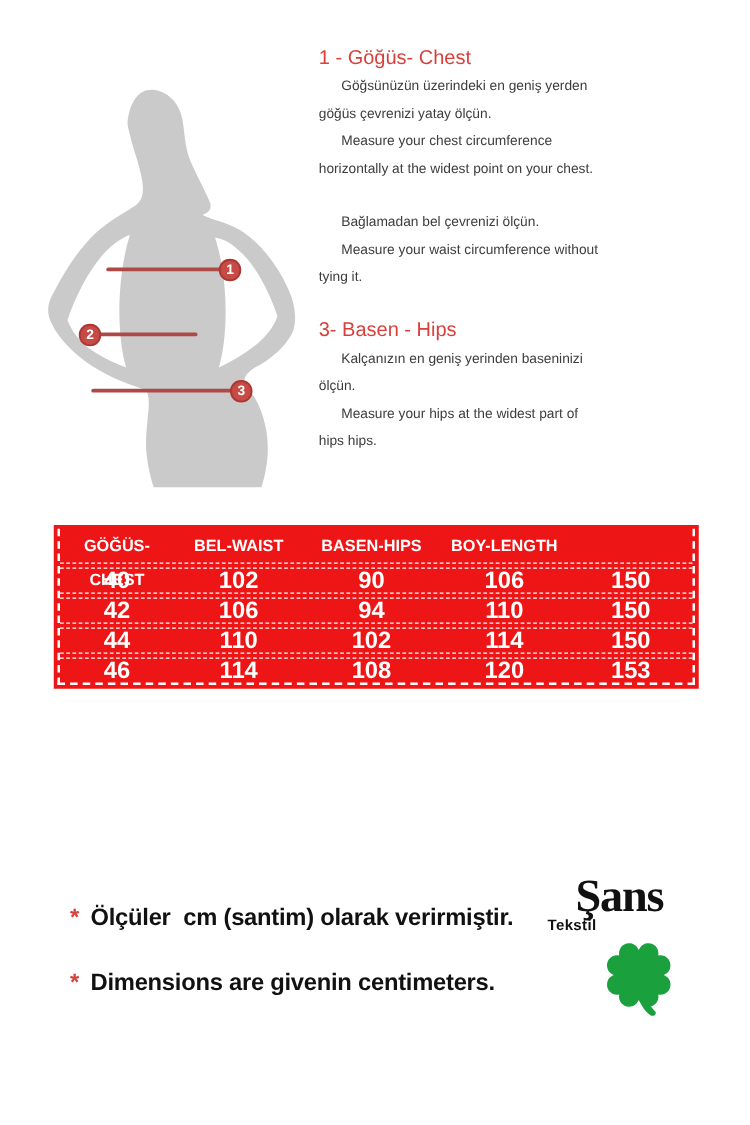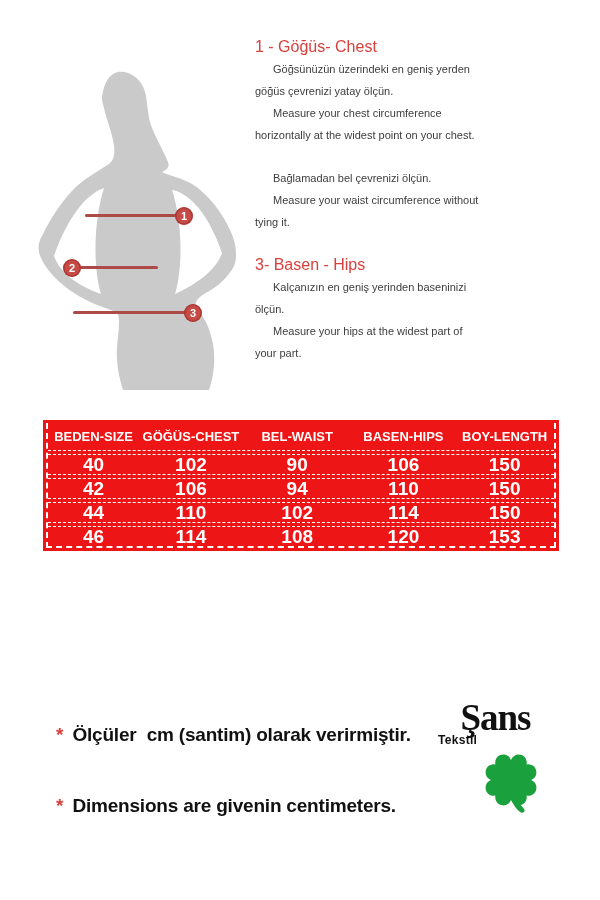--- a/index.html
+++ b/index.html
@@ -55,21 +55,21 @@
   .cell:nth-child(3){ width:21.5%; }
   .cell:nth-child(4){ width:20.5%; }
   .cell:nth-child(5){ width:19.5%; }
   .hcell { font-size:13px; font-weight:bold; line-height:27px; height:27px; }
   .dcell { font-size:19px; font-weight:bold; line-height:19px; height:19px; }
   .sep { height:5px; box-sizing:border-box; border-top:1.5px dashed #fff; border-bottom:1.5px dashed #fff; }
 
   
   .note { position:absolute; left:56px; white-space:pre-wrap; }
   .note-1 { top:724px; }
-  .note-2 { top:776px;margin-top:19px; }
+  .note-2 { top:776px; }
   .note .star { color: var(--heading_red,#cc2222); font-weight:bold; font-size:19px; margin-right:9px; }
   .note .note-text { color: var(--note_text,#111); font-weight:bold; font-size:19px; letter-spacing:-0.2px; }
 
   
   .logo { position:absolute; left:438px; top:698px; width:115px; }
   .logo-name {
     font-family:"Liberation Serif", serif; font-weight:bold; font-size:37px; line-height:40px;
     color: var(--logo_black,#111); text-align:center; letter-spacing:-1px;
   }
   .logo-sub {
@@ -127,27 +127,26 @@
     <div class="section">
       <div class="sec-line indent">Bağlamadan bel çevrenizi ölçün.</div>
       <div class="sec-line indent">Measure your waist circumference without</div>
       <div class="sec-line">tying it.</div>
     </div>
     <div class="section">
       <div class="sec-heading">3- Basen - Hips</div>
       <div class="sec-line indent">Kalçanızın en geniş yerinden baseninizi</div>
       <div class="sec-line">ölçün.</div>
       <div class="sec-line indent">Measure your hips at the widest part of</div>
-      <div class="sec-line">your part.</div>
+      <div class="sec-line">hips hips.</div>
     </div>
   </div>
 
   <div class="size-table">
     <div class="thead">
-        <div class="cell hcell">BEDEN-SIZE</div>
         <div class="cell hcell">GÖĞÜS-CHEST</div>
         <div class="cell hcell">BEL-WAIST</div>
         <div class="cell hcell">BASEN-HIPS</div>
         <div class="cell hcell">BOY-LENGTH</div>
       </div>
     <div>
         <div class="sep"></div>
         <div class="trow">
           <div class="cell dcell">40</div>
           <div class="cell dcell">102</div>

